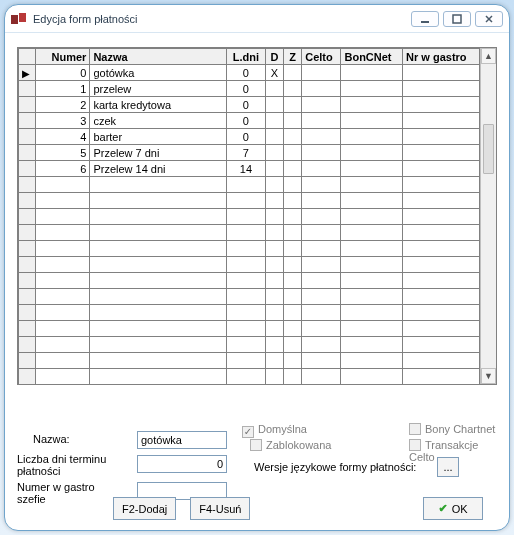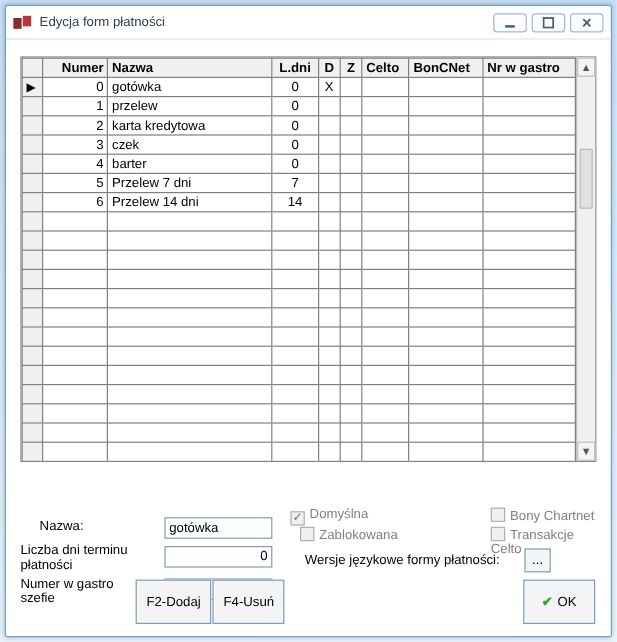--- a/index.html
+++ b/index.html
@@ -1,17 +1,17 @@
 <!DOCTYPE html>
 <html><head>
 <meta charset="utf-8">
 <style>
 *{box-sizing:border-box;font-family:Tahoma,Arial,sans-serif;font-size:11px}
 body{margin:0;background:linear-gradient(#c6dff5,#e8f2fb);width:514px;height:535px;overflow:hidden}
-.window{position:absolute;top:4px;left:4px;width:506px;height:527px;background:#fff;border:1px solid #6fa4cc;border-radius:2px;box-shadow:0 0 4px rgba(0,0,0,.2)}
+.window{position:absolute;top:4px;left:4px;width:506px;height:527px;background:#fff;border:1px solid #6fa4cc;border-radius:14px;box-shadow:0 0 4px rgba(0,0,0,.2)}
 .titlebar{height:28px;display:flex;align-items:center;padding:0 6px;border-bottom:1px solid #d8e6f2}
 .titlebar .ticon{width:16px;height:12px;margin-right:6px}
 .titlebar .ttext{color:#2c3e50}
 .winbtns{margin-left:auto;display:flex;gap:4px}
 .wbtn{width:28px;height:16px;border:1px solid #9fb9d4;border-radius:3px;background:#fdfdff;display:flex;align-items:center;justify-content:center;color:#4a5a6a;font-size:11px}
 .client{position:absolute;top:30px;left:0;right:0;bottom:0;padding:12px}
 .gridwrap{position:relative;width:100%;height:338px;border:1px solid #808080;background:#fff}
 .gridinner{position:absolute;top:0;left:0;right:16px;bottom:0;overflow:hidden}
 table{border-collapse:collapse;width:100%}
 th,td{border:1px solid #808080;padding:1px 3px;height:16px;background:#fff;white-space:nowrap;overflow:hidden}
@@ -28,21 +28,21 @@
 .vsbtn{height:16px;border:1px solid #c0c0c0;background:#f4f4f4;display:flex;align-items:center;justify-content:center;color:#555;font-size:9px}
 .vstrack{flex:1;position:relative}
 .vsthumb{position:absolute;top:60px;left:2px;right:2px;height:50px;background:#e0e0e0;border:1px solid #b8b8b8;border-radius:1px}
 .form{position:absolute;left:12px;right:12px;top:384px}
 .lbl{color:#000}
 .dlbl{color:#808080}
 .inp{border:1px solid #7f9db9;background:#fff;height:18px;padding:1px 3px}
 .chk{width:12px;height:12px;border:1px solid #b0b0b0;background:#f0f0f0;display:inline-block;vertical-align:-2px;margin-right:4px;text-align:center;line-height:9px;color:#707070;font-size:10px}
 .sbtn{width:22px;height:20px;border:1px solid #7f9db9;background:#f4f4f4;display:inline-flex;align-items:center;justify-content:center}
 .btnrow{position:absolute;left:12px;right:12px;bottom:10px;display:flex;align-items:center}
-.btn{height:37px;border:1px solid #7f9db9;background:#f4f4f4;padding:0 8px;display:inline-flex;align-items:center;margin-right:1px;min-width:60px;justify-content:center}
+.btn{height:23px;border:1px solid #7f9db9;background:#f4f4f4;padding:0 8px;display:inline-flex;align-items:center;margin-right:14px;min-width:60px;justify-content:center}
 .btn.disabled{color:#9a9a9a}
 .okmark{color:#2da22d;font-weight:bold;margin-right:4px}
 .selmark{font-size:10px;color:#000}
 </style>
 </head>
 <body>
 
 <div class="window">
   <div class="titlebar">
     <svg class="ticon" viewBox="0 0 16 12">

